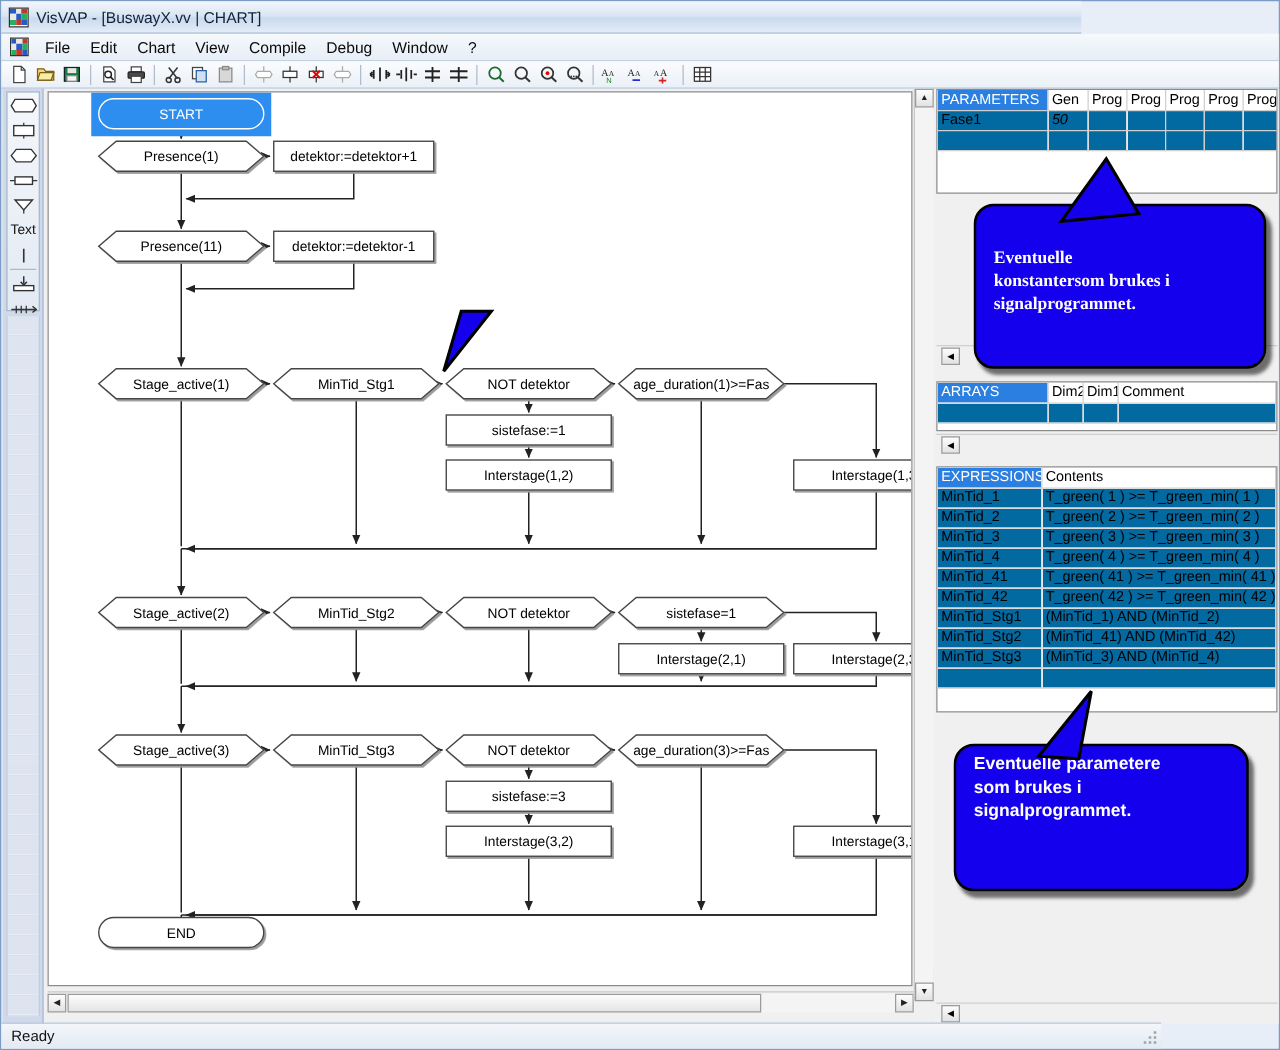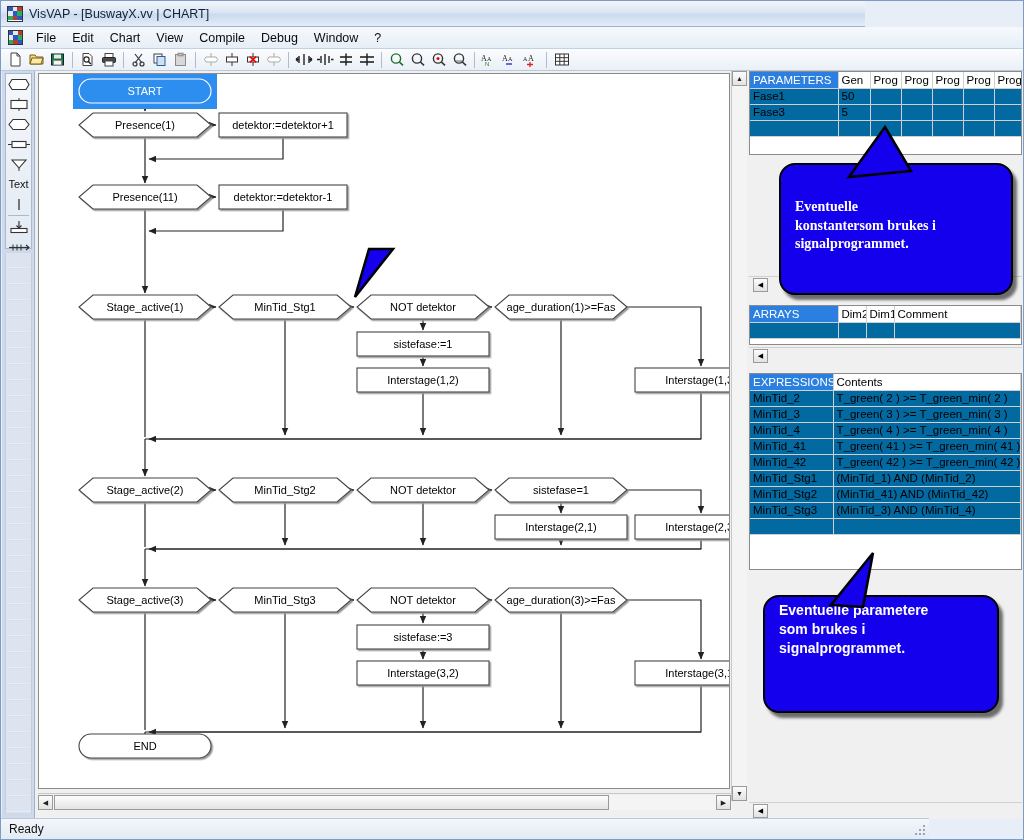--- a/index.html
+++ b/index.html
@@ -159,21 +159,21 @@
     border-right:1px solid #cfcfcf; border-bottom:1px solid #cfcfcf;
     height: 16px; padding: 0 3px; text-align:left;
     font-weight: normal; white-space:nowrap; overflow:hidden;
     color:#000; background:#0369a1;
   }
   th.hdr-blue {
     background:#2a7fe0 !important; color:#fff !important;
     font-weight:normal;
   }
   th.hdr-plain { background:#fff !important; color:#000; }
-  td.num { text-align:center; }
+  td.num { text-align:center;font-style:italic; }
   .empty-row td { height:16px; }
 
   
   .mini-sb {
     position:absolute; left:2px; width: 273px; height: 17px;
     background: #f0f0f0; border-top:1px solid #d0d0d0;
   }
   .mini-sb .lbtn {
     position:absolute; left:4px; top:1px; width:15px; height:14px;
     background: linear-gradient(to bottom,#fdfdfd,#e2e2e2);
@@ -690,29 +690,20 @@
         <tbody>
           <tr>
             <td>Fase1</td>
             <td class="num">50</td>
             <td></td>
             <td></td>
             <td></td>
             <td></td>
             <td></td>
           </tr>
-          <tr>
-            <td>Fase3</td>
-            <td class="num">5</td>
-            <td></td>
-            <td></td>
-            <td></td>
-            <td></td>
-            <td></td>
-          </tr>
           <tr class="empty-row">
             <td></td>
             <td></td>
             <td></td>
             <td></td>
             <td></td>
             <td></td>
             <td></td>
           </tr>
         </tbody>
@@ -763,20 +754,24 @@
             <col>
           </colgroup>
         <thead>
           <tr>
             <th class="hdr-blue">EXPRESSIONS</th>
             <th class="hdr-plain">Contents</th>
           </tr>
         </thead>
         <tbody id="expr-body">
             <tr>
+              <td>MinTid_1</td>
+              <td>T_green( 1 ) &gt;= T_green_min( 1 )</td>
+            </tr>
+            <tr>
               <td>MinTid_2</td>
               <td>T_green( 2 ) &gt;= T_green_min( 2 )</td>
             </tr>
             <tr>
               <td>MinTid_3</td>
               <td>T_green( 3 ) &gt;= T_green_min( 3 )</td>
             </tr>
             <tr>
               <td>MinTid_4</td>
               <td>T_green( 4 ) &gt;= T_green_min( 4 )</td>

